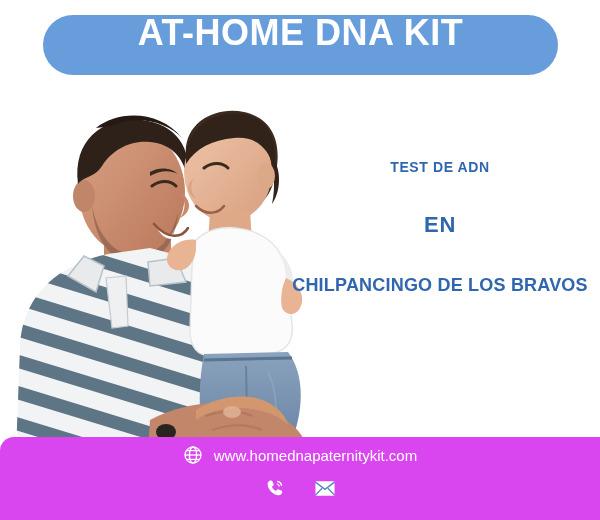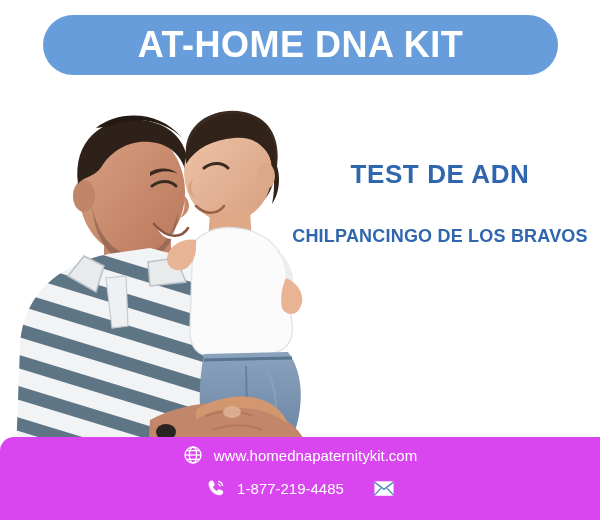--- a/index.html
+++ b/index.html
@@ -21,21 +21,20 @@
   
   .header-pill {
     position: absolute;
     left: 43px;
     top: 15px;
     width: 515px;
     height: 60px;
     background: #689ddb;
     border-radius: 30px;
     display: flex;
-    align-items: center;
     justify-content: center;
     box-sizing: border-box;
   }
   .header-pill-text {
     color: #ffffff;
     font-size: 36px;
     font-weight: bold;
     letter-spacing: 0.5px;
     line-height: 1;
     white-space: nowrap;
@@ -56,21 +55,21 @@
   
   .text-block {
     position: absolute;
     left: 285px;
     top: 160px;
     width: 310px;
     text-align: center;
     color: #2f66ad;
   }
   .line-test {
-    font-size: 26px;
+    font-size: 14px;
     font-weight: bold;
     letter-spacing: 0.6px;
     line-height: 1.1;
     margin: 0 0 38px 0;
   }
   .line-en {
     font-size: 22px;
     font-weight: bold;
     letter-spacing: 0.6px;
     line-height: 1.1;
@@ -246,20 +245,21 @@
       <path d="M206 336 C222 330 240 330 252 336" stroke="#a9705a" stroke-width="2" fill="none" opacity="0.7"></path>
       <path d="M212 350 C230 344 248 344 262 350" stroke="#a9705a" stroke-width="2" fill="none" opacity="0.6"></path>
       <ellipse cx="232" cy="332" rx="9" ry="6" fill="#e0b394" opacity="0.85"></ellipse>
 
       <ellipse cx="166" cy="352" rx="10" ry="8" fill="#2a2420"></ellipse>
     </svg>
   </div>
 
   <div class="text-block">
     <div class="line-test">TEST DE ADN</div>
+    <div class="line-en">EN</div>
     <div class="line-city">CHILPANCINGO DE LOS BRAVOS</div>
   </div>
 
   <div class="footer">
 
     <div class="footer-row row-1">
       <div class="footer-item">
         <span class="footer-icon">
           <svg width="20" height="20" viewBox="0 0 20 20" fill="none" stroke="#ffffff" stroke-width="1.3">
             <circle cx="10" cy="10" r="8"></circle>
@@ -279,21 +279,20 @@
           <svg width="20" height="20" viewBox="0 0 20 20">
             <path d="M5.2 2.6 C6.4 2.2 7.1 2.6 7.5 3.6 L8.5 6.0 C8.9 7.0 8.6 7.6 7.8 8.1
                      L6.9 8.7 C7.6 10.6 9.1 12.2 11.0 13.0 L11.6 12.1
                      C12.1 11.3 12.7 11.0 13.7 11.4 L16.1 12.4
                      C17.1 12.8 17.5 13.5 17.1 14.7 C16.6 16.2 15.2 17.3 13.6 17.2
                      C8.0 16.8 3.0 11.8 2.6 6.2 C2.5 4.6 3.6 3.1 5.2 2.6 Z" fill="#ffffff"></path>
             <path d="M12.6 3.4 C14.6 3.9 16.1 5.4 16.6 7.4" stroke="#ffffff" stroke-width="1.3" fill="none" stroke-linecap="round"></path>
             <path d="M12.2 6.0 C13.2 6.3 13.9 7.0 14.2 8.0" stroke="#ffffff" stroke-width="1.3" fill="none" stroke-linecap="round"></path>
           </svg>
         </span>
-        <span class="footer-text">1-877-219-4485</span>
       </div>
 
       <div class="footer-item">
         <span class="footer-icon">
           <svg width="22" height="17" viewBox="0 0 22 17">
             <rect x="0.5" y="0.5" width="21" height="16" rx="1.5" fill="#ffffff"></rect>
             <path d="M0.5 1.5 L11 9.5 L21.5 1.5" fill="none" stroke="#5289c4" stroke-width="1.6"></path>
             <path d="M0.6 15.6 L7.8 8.2 M21.4 15.6 L14.2 8.2" fill="none" stroke="#5289c4" stroke-width="1.4"></path>
           </svg>
         </span>

